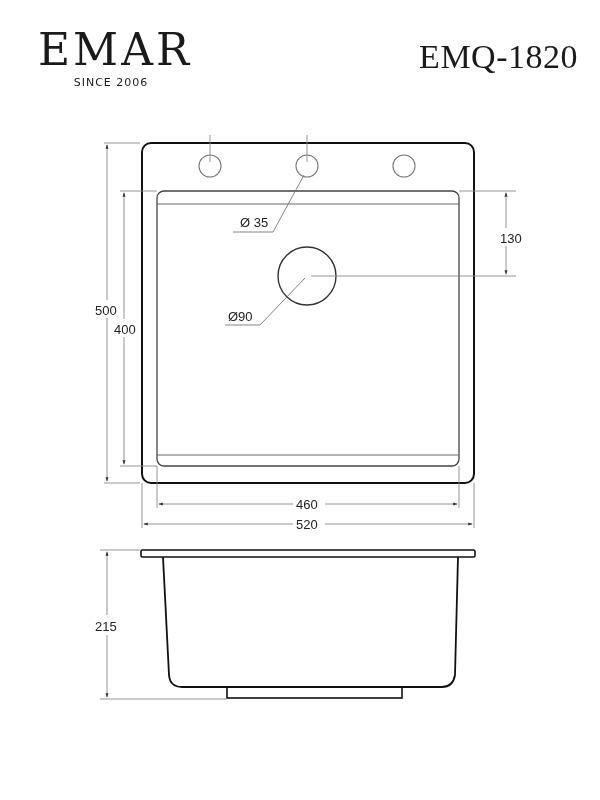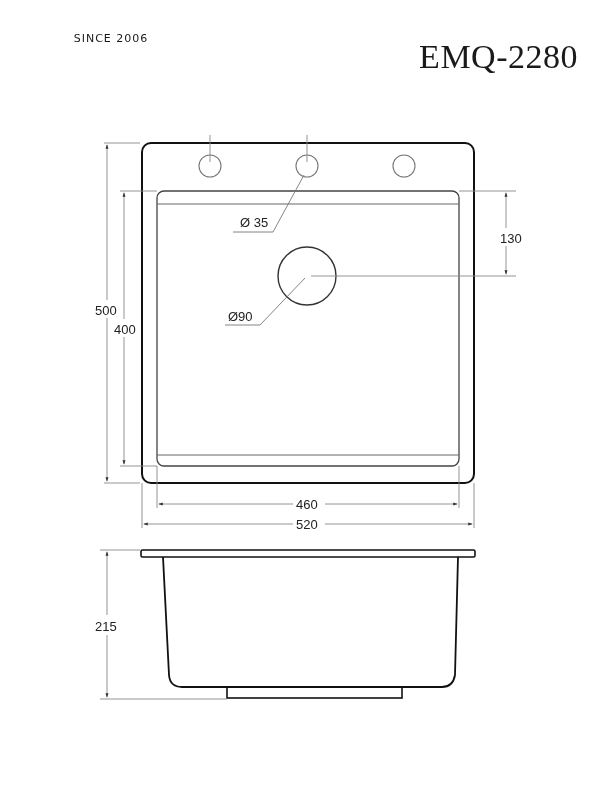--- a/index.html
+++ b/index.html
@@ -20,23 +20,24 @@
       font-family: "Liberation Serif", serif; font-size: 34px; color: #1a1a1a;
       letter-spacing: 0.5px;
     }
     svg { position: absolute; left: 0; top: 0; }
     svg text { font-family: "Liberation Sans", sans-serif; font-size: 13px; fill: #222; }
   </style>
 </head>
 <body>
 
 <div class="brand">
+  <span class="brand-name">EMAR</span>
   <span class="brand-tag">SINCE 2006</span>
 </div>
-<div class="model">EMQ-2280</div>
+<div class="model">EMQ-1820</div>
 
 <svg width="600" height="800" viewBox="0 0 600 800">
   <defs>
     <marker id="arr" viewBox="0 0 6 6" refX="5" refY="3" markerWidth="5" markerHeight="5" orient="auto-start-reverse">
       <path d="M0,1 L6,3 L0,5 z" fill="#333"></path>
     </marker>
   </defs>
 
   <g>
 

